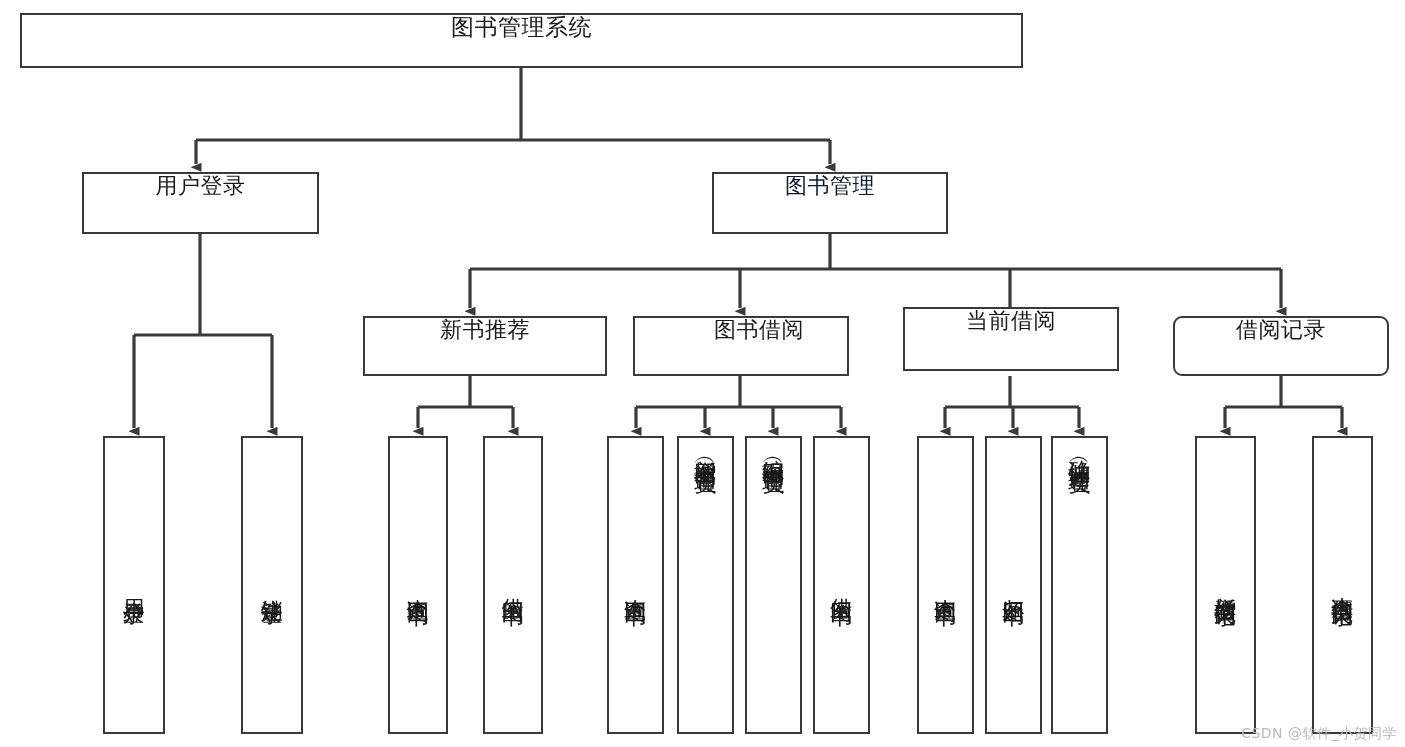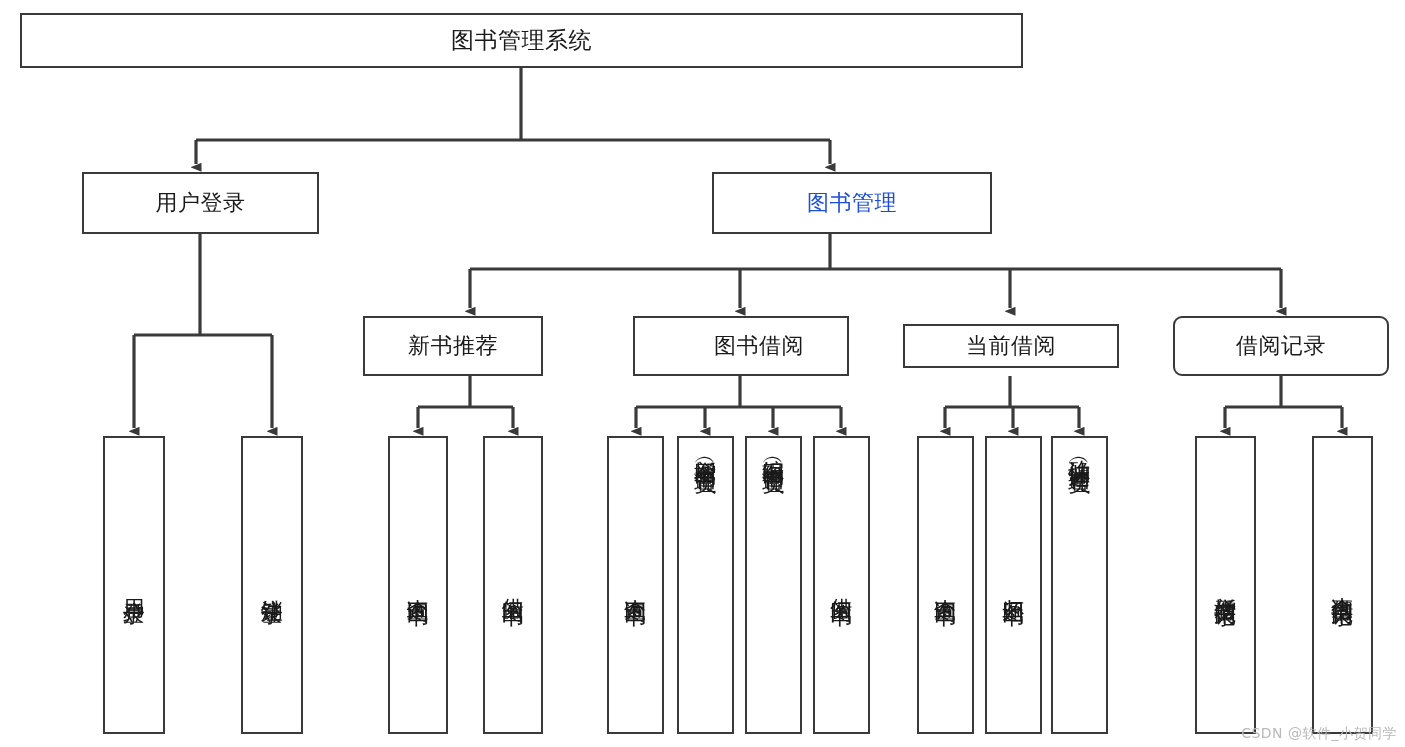--- a/index.html
+++ b/index.html
@@ -25,21 +25,20 @@
     width: 1405px;
     height: 747px;
     pointer-events: none;
   }
   .node {
     position: absolute;
     box-sizing: border-box;
     background: #ffffff;
     border: 2px solid #3a3a3a;
     display: flex;
-    align-items: center;
     justify-content: center;
     color: #1a1a1a;
     z-index: 2;
   }
   .node .label {
     display: block;
     text-align: center;
     line-height: 1.12;
     white-space: nowrap;
   }
@@ -134,31 +133,31 @@
     </g>
   </svg>
 
   <div class="node horiz" style="left: 20px; top: 13px; width: 1003px; height: 55px; border-color: rgb(58, 58, 58); color: rgb(26, 26, 26); background: rgb(255, 255, 255);">
     <span class="label">图书管理系统</span>
   </div>
 
   <div class="node horiz lvl1" style="left: 82px; top: 172px; width: 237px; height: 62px; border-color: rgb(58, 58, 58); color: rgb(26, 26, 26); background: rgb(255, 255, 255);">
     <span class="label">用户登录</span>
   </div>
-  <div class="node horiz lvl1" style="left: 712px; top: 172px; width: 280px; height: 62px; border-color: rgb(58, 58, 58); color: #1d4ed8; background: rgb(255, 255, 255);">
+  <div class="node horiz lvl1" style="left: 712px; top: 172px; width: 236px; height: 62px; border-color: rgb(58, 58, 58); color: #0f172a; background: rgb(255, 255, 255);">
     <span class="label">图书管理</span>
   </div>
 
-  <div class="node horiz lvl2" style="left: 363px; top: 316px; width: 180px; height: 60px; border-color: rgb(58, 58, 58); color: rgb(26, 26, 26); background: rgb(255, 255, 255);">
+  <div class="node horiz lvl2" style="left: 363px; top: 316px; width: 244px; height: 60px; border-color: rgb(58, 58, 58); color: rgb(26, 26, 26); background: rgb(255, 255, 255);">
     <span class="label">新书推荐</span>
   </div>
   <div class="node horiz lvl2" style="left: 633px; top: 316px; width: 216px; height: 60px; border-color: rgb(58, 58, 58); color: rgb(26, 26, 26); background: rgb(255, 255, 255); padding-left: 36px;">
     <span class="label">图书借阅</span>
   </div>
-  <div class="node horiz lvl2" style="left: 903px; top: 324px; width: 216px; height: 44px; border-color: rgb(58, 58, 58); color: rgb(26, 26, 26); background: rgb(255, 255, 255);">
+  <div class="node horiz lvl2" style="left: 903px; top: 307px; width: 216px; height: 64px; border-color: rgb(58, 58, 58); color: rgb(26, 26, 26); background: rgb(255, 255, 255);">
     <span class="label">当前借阅</span>
   </div>
   <div class="node horiz lvl2" style="left: 1173px; top: 316px; width: 216px; height: 60px; border-color: rgb(58, 58, 58); color: rgb(26, 26, 26); background: rgb(255, 255, 255); border-radius: 9px;">
     <span class="label">借阅记录</span>
   </div>
 
   <div class="node vert" style="left: 103px; top: 436px; width: 62px; height: 298px; border-color: rgb(58, 58, 58); color: rgb(26, 26, 26); background: rgb(255, 255, 255);">
     <span class="label">用户登录</span>
   </div>
   <div class="node vert" style="left: 241px; top: 436px; width: 62px; height: 298px; border-color: rgb(58, 58, 58); color: rgb(26, 26, 26); background: rgb(255, 255, 255);">

